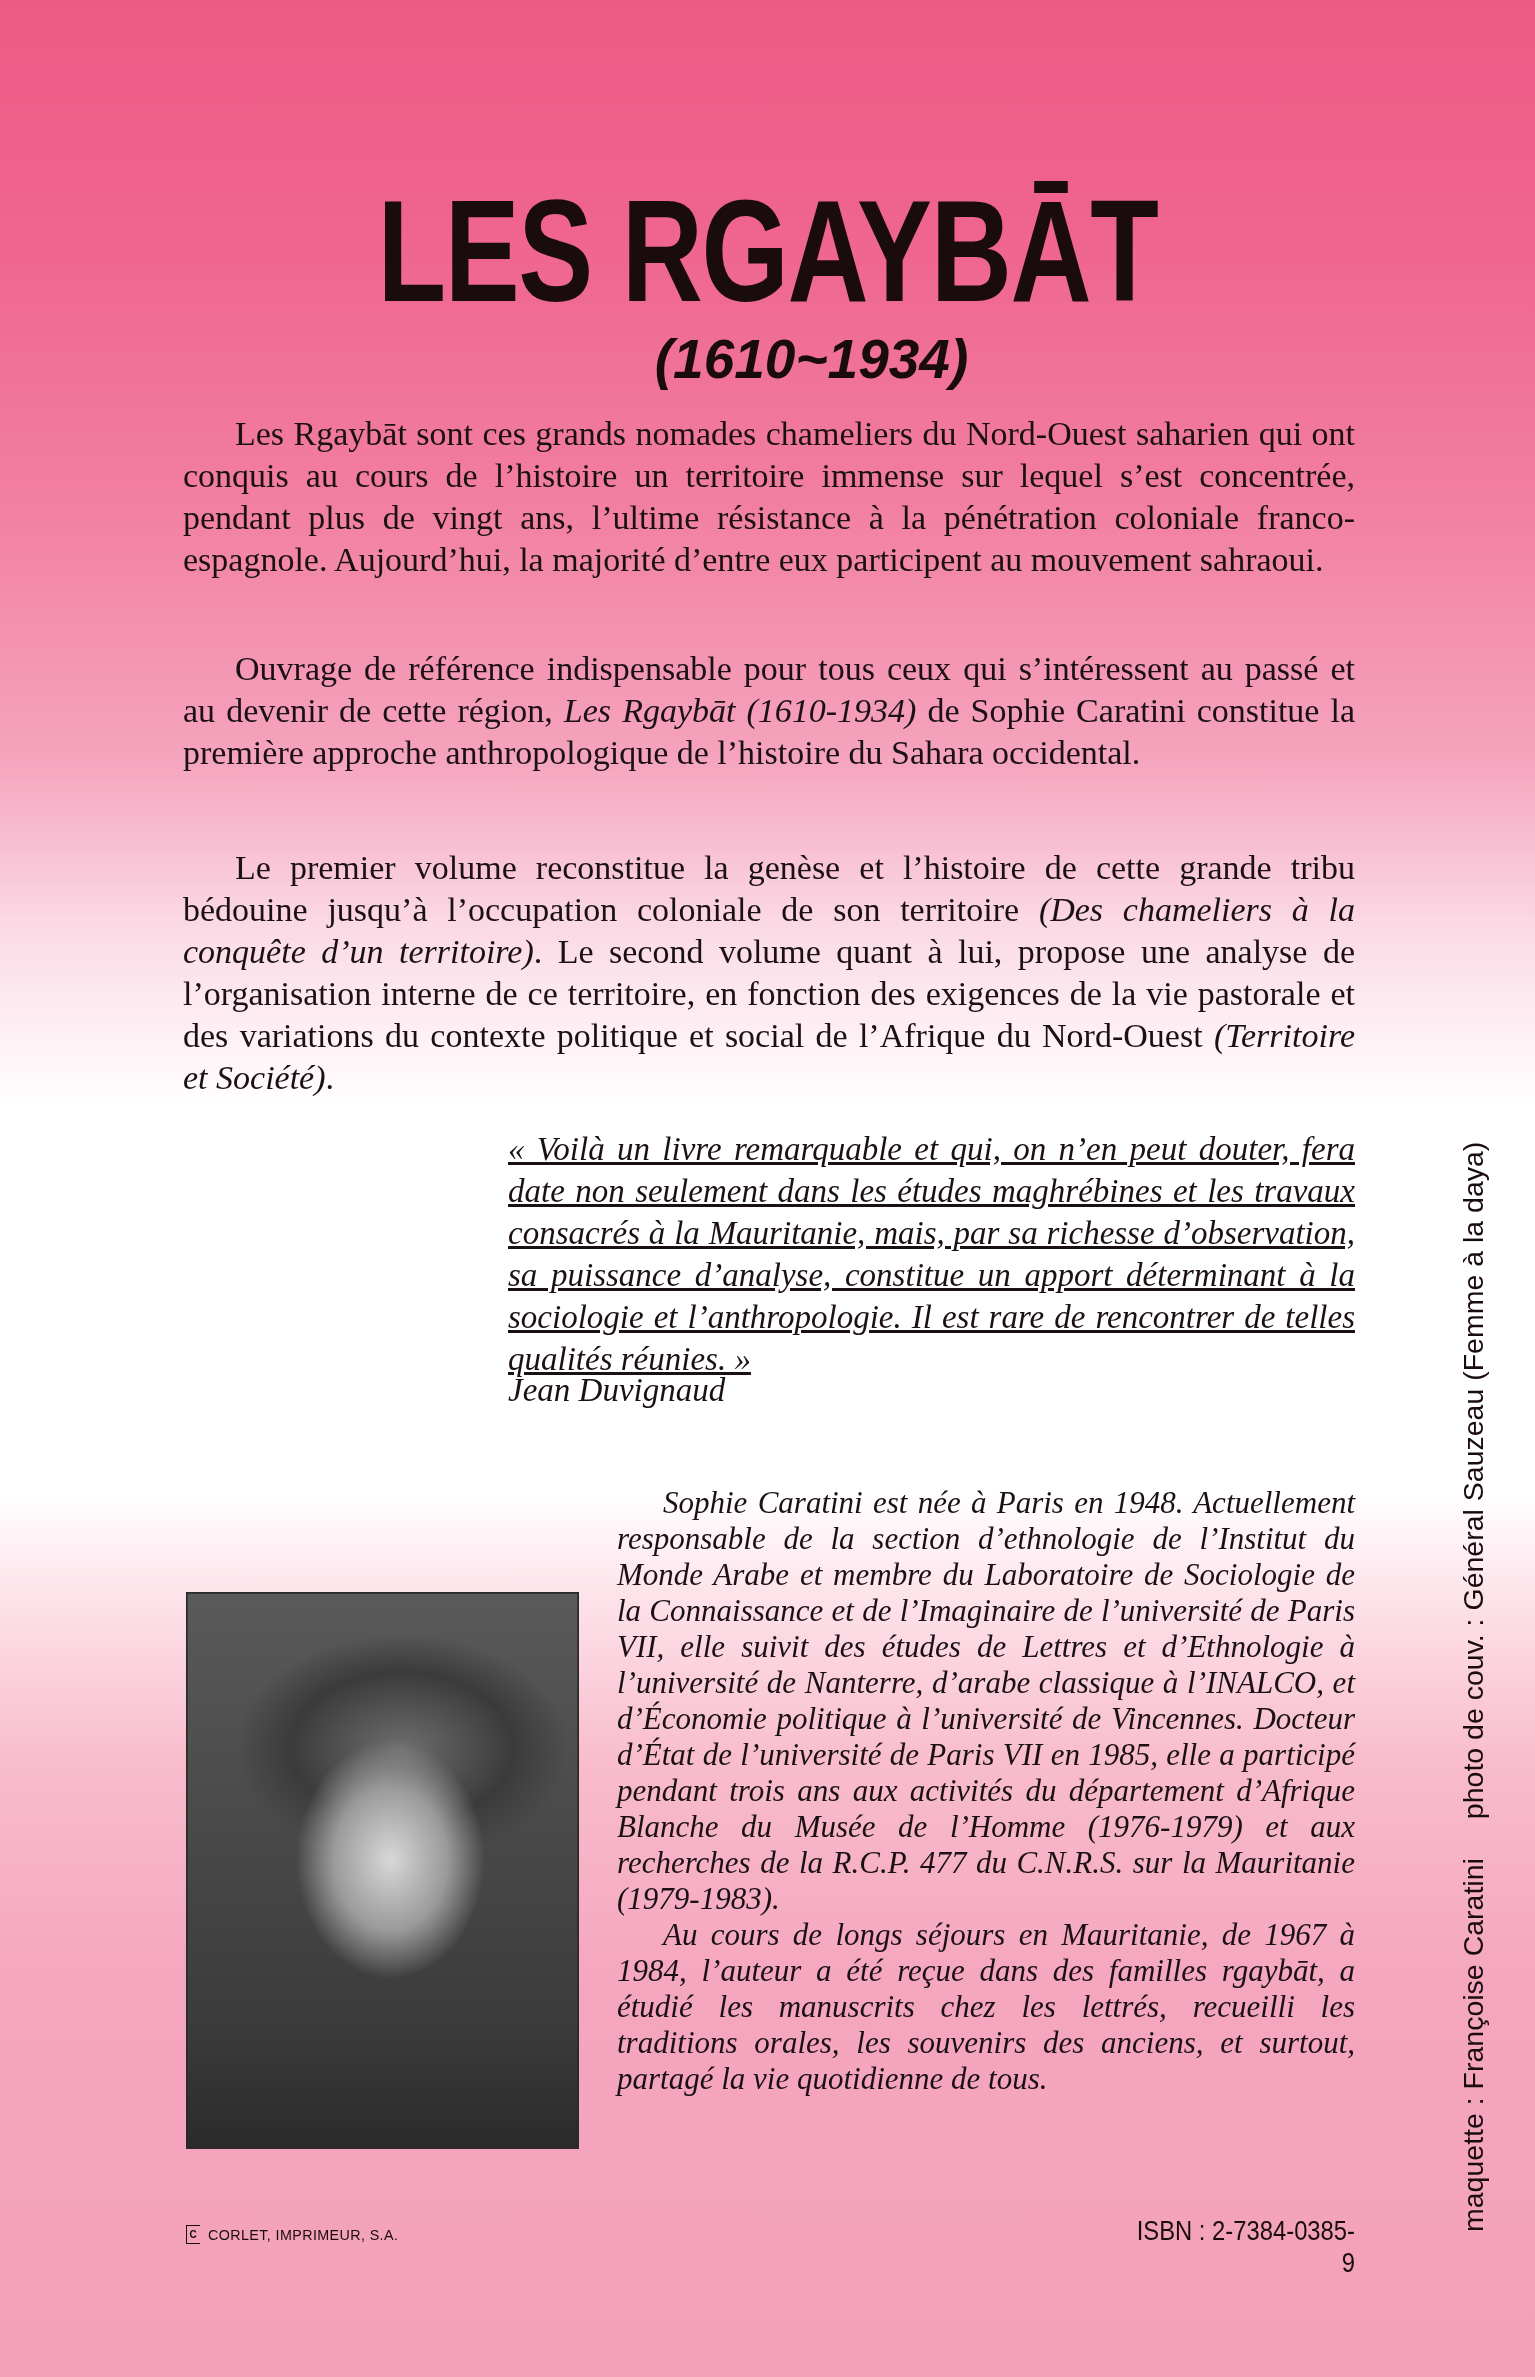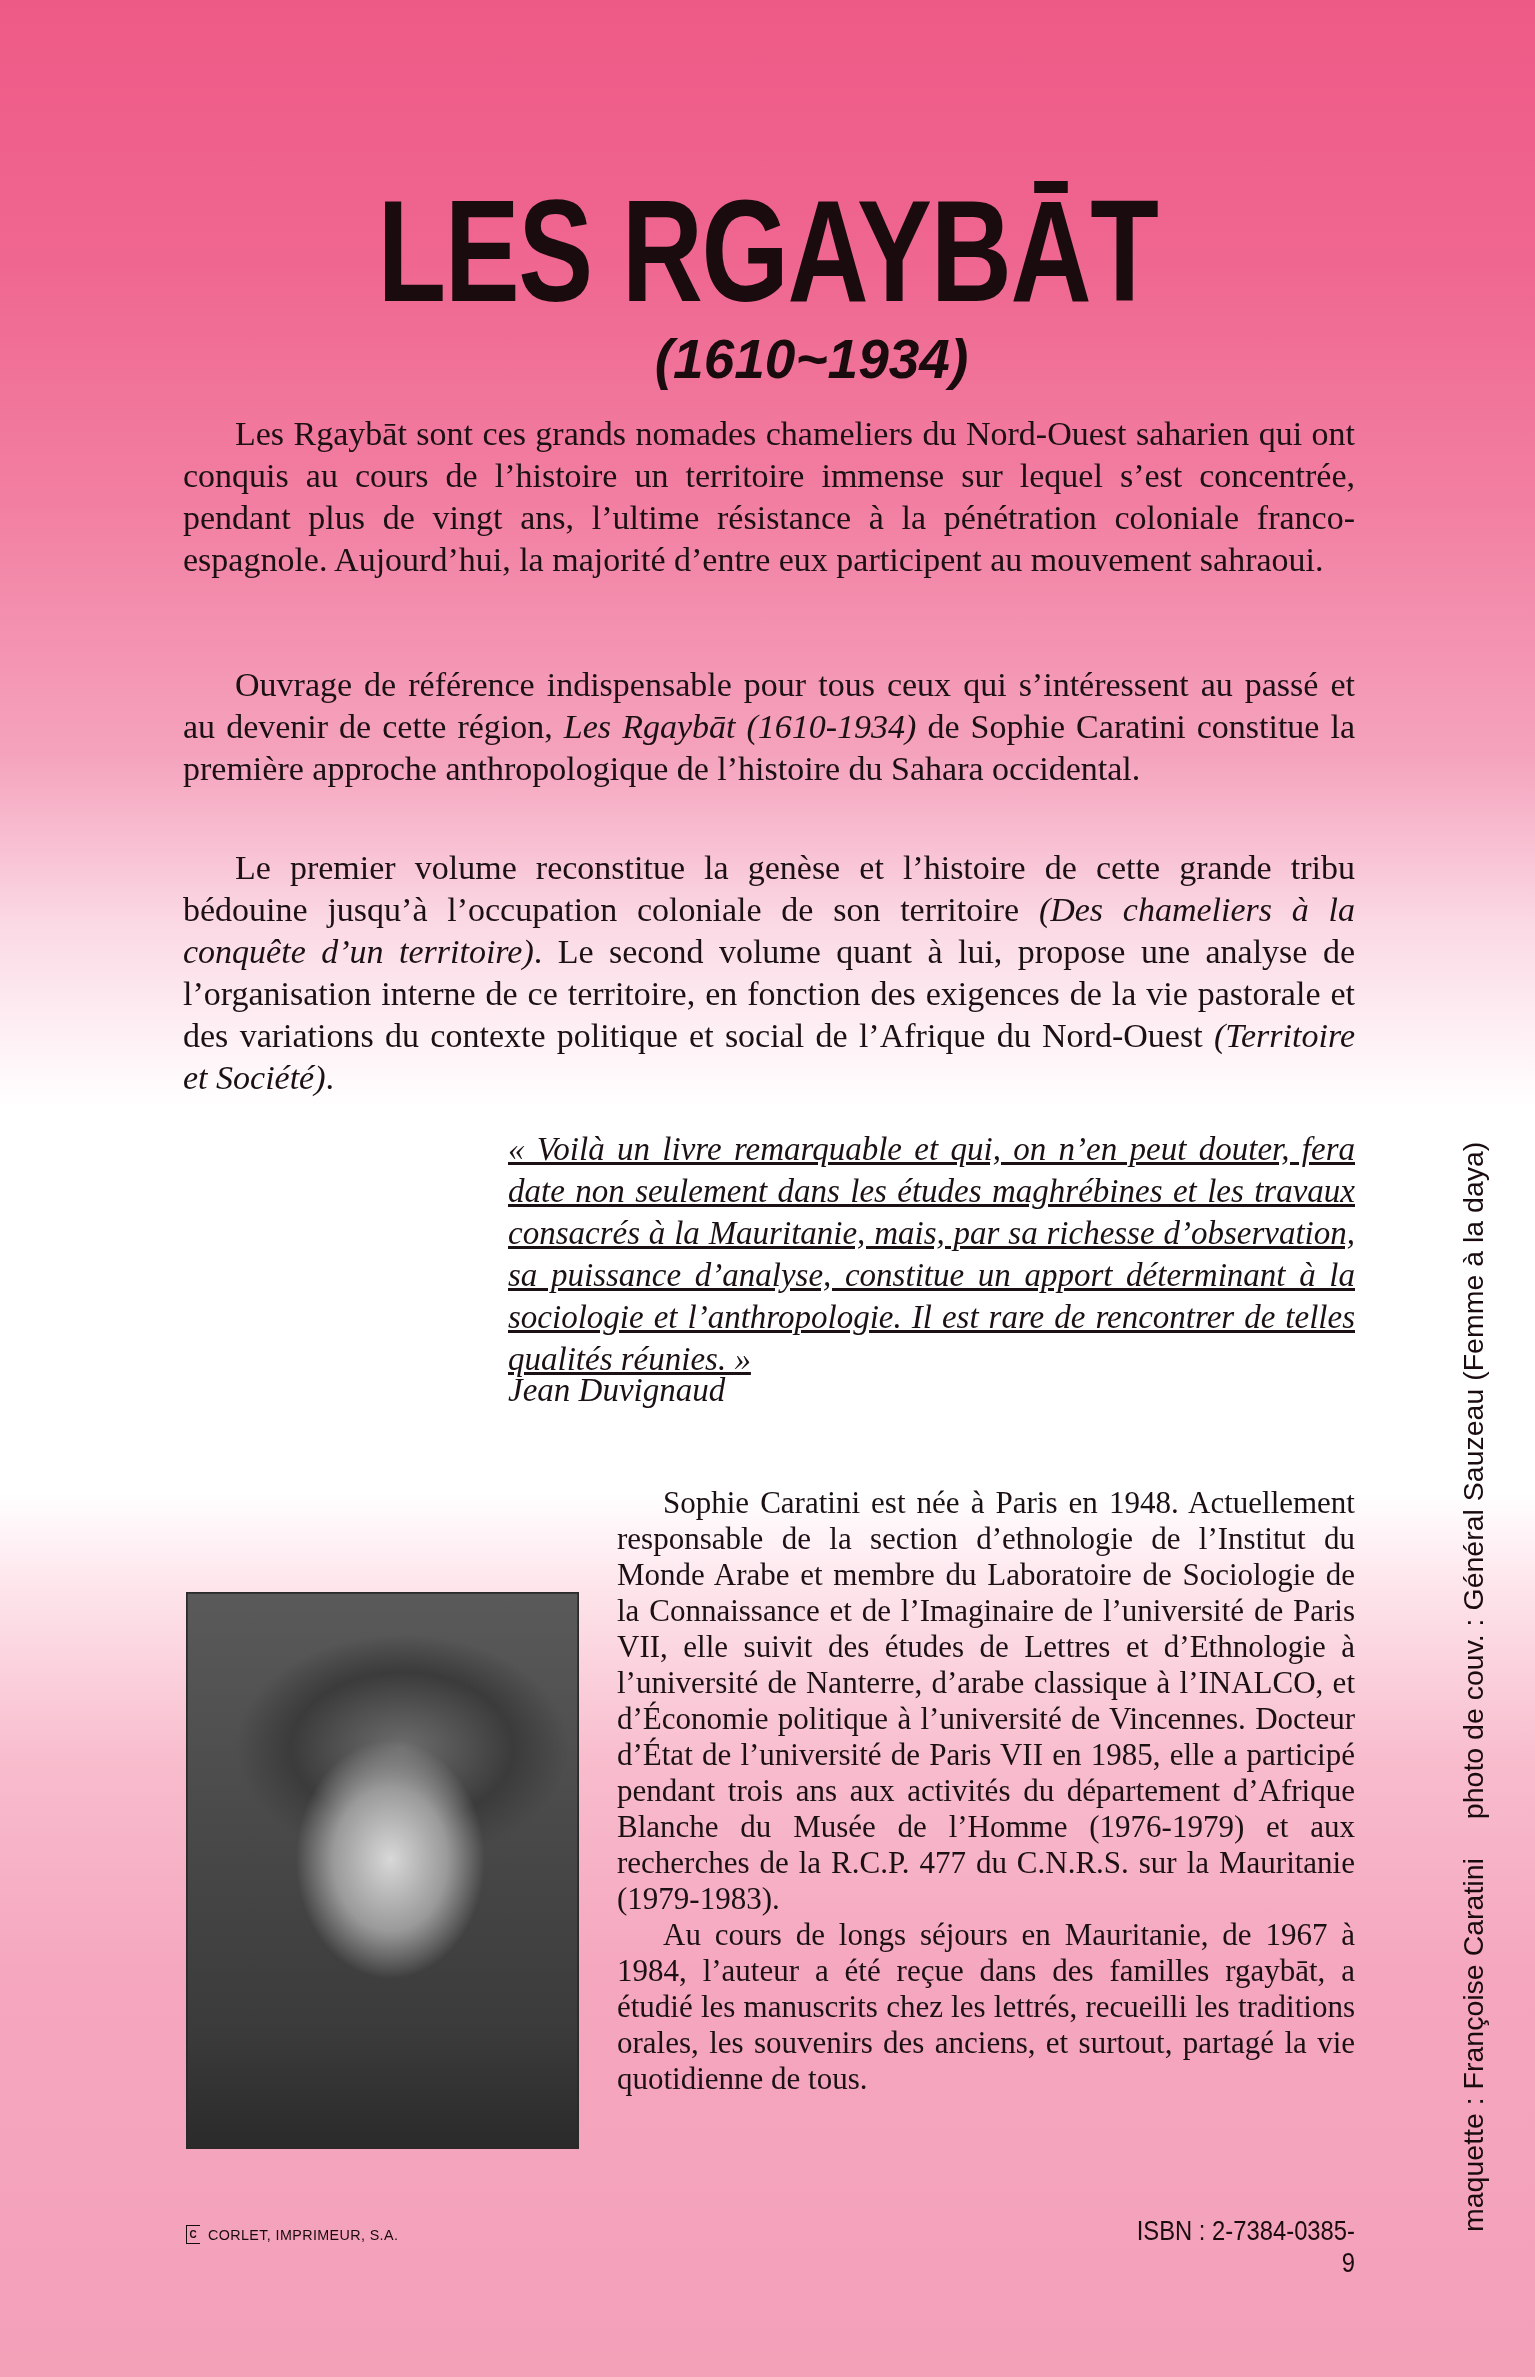--- a/index.html
+++ b/index.html
@@ -25,32 +25,32 @@
     font-weight:bold; font-style:italic; font-size:55px; line-height:60px;
     color:#1a0b0f;
     margin-left:44px;
   }
   .para {
     left:183px; width:1172px; font-size:34px; line-height:42px;
     text-align:justify; text-indent:52px;
   }
   .para .ital { font-style:italic; }
   #p1 { top:413px; }
-  #p2 { top:664px; }
+  #p2 { top:648px; }
   #p3 { top:847px; }
   #quote {
     left:508px; width:847px; top:1128px; font-style:italic;
     font-size:33px; line-height:42px; text-align:justify;text-decoration:underline;
   }
   #quote-author {
     left:508px; width:847px; top:1369px; font-style:italic;
     font-size:33px; line-height:42px; 
   }
   #bio {
-    left:617px; width:738px; top:1485px; 
+    left:617px; width:738px; top:1485px; font-style:italic;
     font-size:31px; line-height:36px; text-align:justify;
   }
   #bio p { margin:0; text-indent:46px; }
   #photo {
     left:186px; top:1592px; width:393px; height:557px;
     background:
       radial-gradient(ellipse 126px 159px at 52% 48%, #d8d8d8 0%, #9a9a9a 45%, rgba(60,60,60,0) 75%),
       radial-gradient(ellipse 185px 126px at 55% 28%, #6d6d6d 0%, #3b3b3b 60%, rgba(30,30,30,0) 90%),
       linear-gradient(180deg, #5a5a5a 0%, #4a4a4a 40%, #3a3a3a 80%, #2a2a2a 100%);
     box-shadow: inset 0 0 0 1.7px #2a2a2a;

